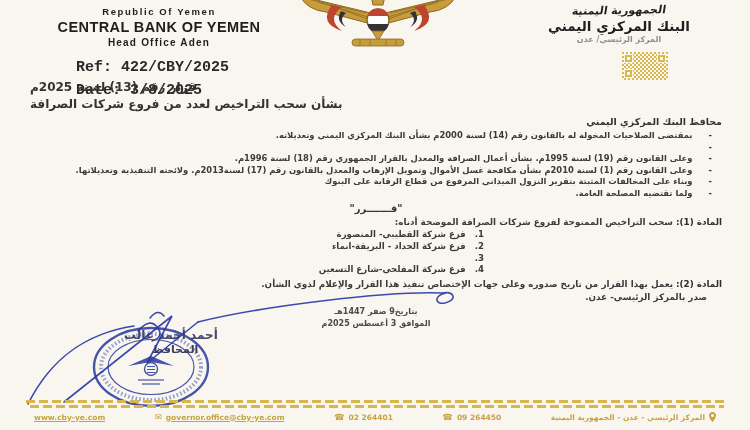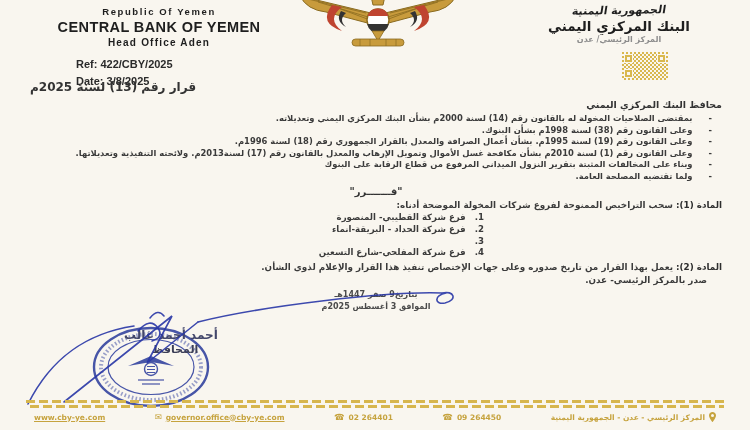--- a/index.html
+++ b/index.html
@@ -8,21 +8,21 @@
   #page {
     position:relative; width:750px; height:430px; margin:0 auto;
     background:#f9f6ef; overflow:hidden;
     font-family:"DejaVu Sans", sans-serif; color:#3b3b3b;
   }
   
   .header-en { position:absolute; left:30px; top:6px; width:258px; text-align:center; color:#1e1e1e; }
   .en1 { font-family:"Liberation Sans",sans-serif; font-weight:bold; font-size:9.5px; letter-spacing:1.6px; }
   .en2 { font-family:"Liberation Sans",sans-serif; font-weight:700; font-size:14.5px; letter-spacing:.4px; margin-top:2px; }
   .en3 { font-family:"Liberation Sans",sans-serif; font-weight:bold; font-size:10px; letter-spacing:1.2px; margin-top:2px; }
-  .refdate { margin-top:8px; text-align:left; padding-left:46px; font-family:Liberation Sans, sans-serif; font-weight:bold; font-size:11px; line-height:1.55; color:#2a2a2a; }
+  .refdate { margin-top:8px; text-align:left; padding-left:46px; font-family:Liberation Mono, monospace; font-weight:bold; font-size:15px; line-height:1.55; color:#2a2a2a; }
   .emblem { position:absolute; left:296px; top:-13px; }
   .header-ar { position:absolute; right:26px; top:4px; width:210px; text-align:center; direction:rtl; color:#1e1e1e; }
   .ar1 { font-size:11px; font-weight:bold; transform:skewX(-10deg) rotate(-1deg); letter-spacing:1px; }
   .ar2 { font-size:13.5px; font-weight:800; margin-top:1px; }
   .ar3 { font-size:8px; font-weight:bold; color:#8d8d8d; margin-top:1px; }
   .qr { position:absolute; right:82px; top:52px; }
   
   .doc { position:absolute; left:30px; right:28px; top:80px; direction:rtl; }
   .title1, .title2 { text-align:left; font-size:12px; font-weight:800; color:#333; }
   .title2 { margin-top:3px; }
@@ -127,30 +127,30 @@
     </g>
     <g fill="#f9f6ef">
       <rect x="5" y="5" width="3" height="3"></rect>
         <rect x="38" y="5" width="3" height="3"></rect>
         <rect x="5" y="20" width="3" height="3"></rect>
     </g>
   </svg>
 
   <div class="doc">
     <div class="title1">قرار رقم (13) لسنة 2025م</div>
+    <div class="title2">بشأن سحب التراخيص لعدد من فروع شركات الصرافة</div>
     <div class="salutation">محافظ البنك المركزي اليمني</div>
 
     <div class="preamble">
       <div class="p-item">
         <span class="marker">-</span>
         <span class="txt">بمقتضى الصلاحيات المخولة له بالقانون رقم (14) لسنة 2000م بشأن البنك المركزي اليمني وتعديلاته.</span>
       </div>
       <div class="p-item">
         <span class="marker">-</span>
-        <span class="txt">وعلى القانون رقم (38) لسنة 1998م بشأن البنوك.</span>
       </div>
       <div class="p-item">
         <span class="marker">-</span>
         <span class="txt">وعلى القانون رقم (19) لسنة 1995م. بشأن أعمال الصرافة والمعدل بالقرار الجمهوري رقم (18) لسنة 1996م.</span>
       </div>
       <div class="p-item">
         <span class="marker">-</span>
         <span class="txt">وعلى القانون رقم (1) لسنة 2010م بشأن مكافحة غسل الأموال وتمويل الإرهاب والمعدل بالقانون رقم (17) لسنة2013م. ولائحته التنفيذية وتعديلاتها.</span>
       </div>
       <div class="p-item">
@@ -160,21 +160,21 @@
       <div class="p-item">
         <span class="marker">-</span>
         <span class="txt">ولما تقتضيه المصلحة العامة.</span>
       </div>
     </div>
 
     <div class="decision">"قـــــــرر"</div>
 
     <div class="article">
       <span class="lbl">المادة (1):</span>
-      <span>سحب التراخيص الممنوحة لفروع شركات المخولة الموضحة أدناه:</span>
+      <span>سحب التراخيص الممنوحة لفروع شركات الصرافة الموضحة أدناه:</span>
     </div>
 
     <div class="branches">
       <div class="b-item">
         <span>1.</span>
         <span>فرع شركة القطيبي- المنصورة</span>
       </div>
       <div class="b-item">
         <span>2.</span>
         <span>فرع شركة الحداد - البريقة-انماء</span>

